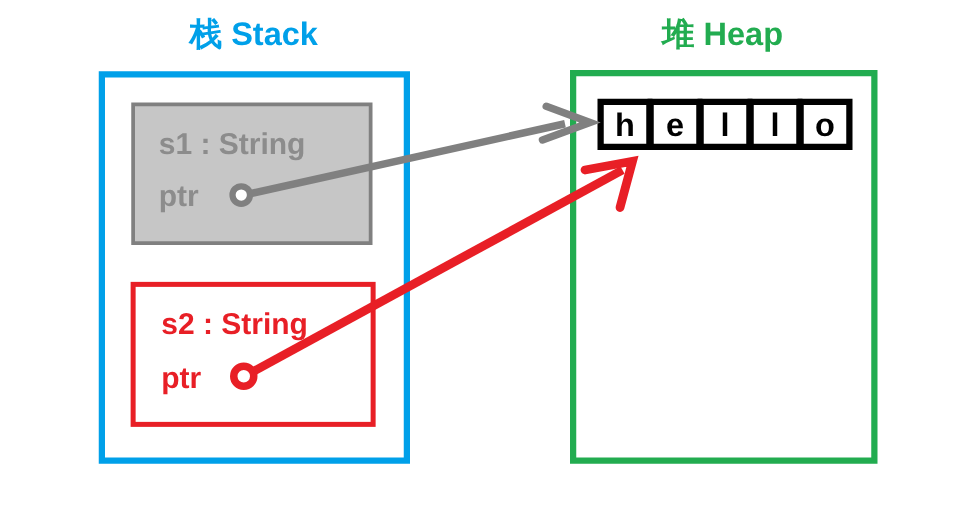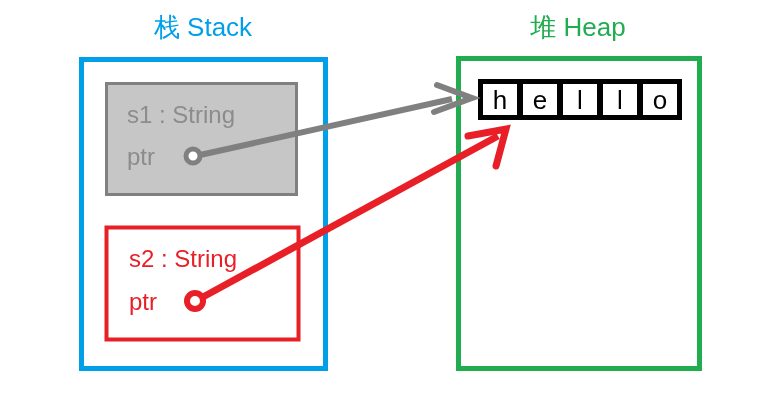--- a/index.html
+++ b/index.html
@@ -12,20 +12,21 @@
     height: 420px;
     position: relative;
     overflow: hidden;
     font-family: "Liberation Sans", "DejaVu Sans", sans-serif;
   }
   #diagram-root {
     position: absolute;
     left: 0; top: 0;
     width: 772px;
     height: 420px;
+    font-weight: bold;
   }
   svg.diagram {
     display: block;
     width: 772px;
     height: 420px;
   }
   .title-text {
     font-size: 26px;
     font-family: "Liberation Sans", "DejaVu Sans", sans-serif;
   }

